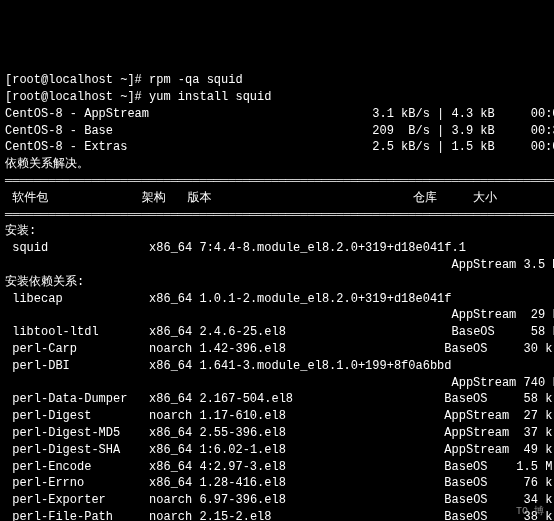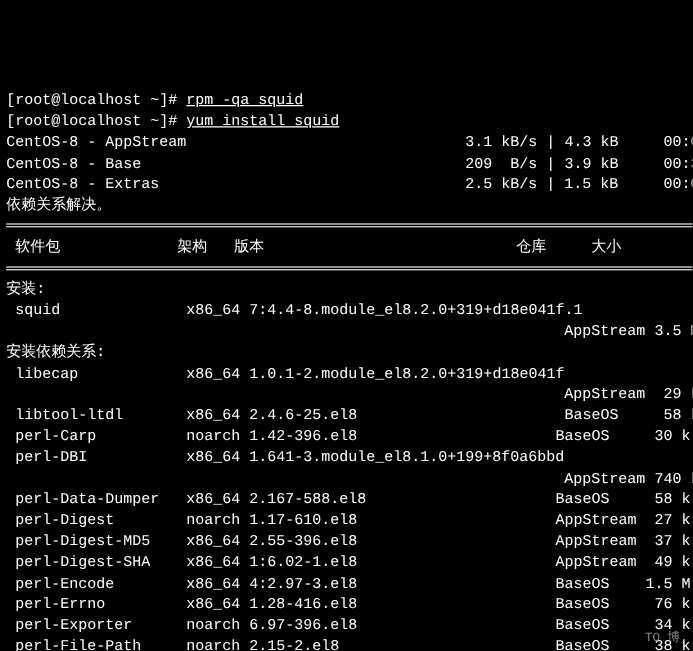--- a/index.html
+++ b/index.html
@@ -6,21 +6,20 @@
       background: #000;
       color: #fff;
       font-family: "Courier New", monospace;
       font-size: 12px;
       margin: 0;
       padding: 5px;
       white-space: pre;
       line-height: 1.4;
     }
     .underline {
-      text-decoration: underline;
     }
     .watermark {
       position: fixed;
       bottom: 2px;
       right: 10px;
       color: #888;
       font-size: 10px;
     }
   </style>
 </head>
@@ -40,21 +39,21 @@
 <span>安装:</span>
  <span>squid</span>              <span>x86_64</span> <span>7:4.4-8.module_el8.2.0+319+d18e041f.1</span>
                                                               <span>AppStream</span> <span>3.5 M</span>
 <span>安装依赖关系:</span>
  <span>libecap</span>            <span>x86_64</span> <span>1.0.1-2.module_el8.2.0+319+d18e041f</span>
                                                               <span>AppStream</span>  <span>29 k</span>
 <span> <span>libtool-ltdl</span>       <span>x86_64</span> <span>2.4.6-25.el8</span>                       <span>BaseOS</span>     <span>58 k</span></span>
 <span> <span>perl-Carp</span>          <span>noarch</span> <span>1.42-396.el8</span>                      <span>BaseOS</span>     <span>30 k</span></span>
 <span> <span>perl-DBI</span>           <span>x86_64</span> <span>1.641-3.module_el8.1.0+199+8f0a6bbd</span></span>
 <span>                                                              <span>AppStream</span> <span>740 k</span></span>
-<span> <span>perl-Data-Dumper</span>   <span>x86_64</span> <span>2.167-588.el8</span>                     <span>BaseOS</span>     <span>58 k</span></span>
+<span> <span>perl-Data-Dumper</span>   <span>x86_64</span> <span>2.167-504.el8</span>                     <span>BaseOS</span>     <span>58 k</span></span>
 <span> <span>perl-Digest</span>        <span>noarch</span> <span>1.17-610.el8</span>                      <span>AppStream</span>  <span>27 k</span></span>
 <span> <span>perl-Digest-MD5</span>    <span>x86_64</span> <span>2.55-396.el8</span>                      <span>AppStream</span>  <span>37 k</span></span>
 <span> <span>perl-Digest-SHA</span>    <span>x86_64</span> <span>1:6.02-1.el8</span>                      <span>AppStream</span>  <span>49 k</span></span>
 <span> <span>perl-Encode</span>        <span>x86_64</span> <span>4:2.97-3.el8</span>                      <span>BaseOS</span>    <span>1.5 M</span></span>
 <span> <span>perl-Errno</span>         <span>x86_64</span> <span>1.28-416.el8</span>                      <span>BaseOS</span>     <span>76 k</span></span>
 <span> <span>perl-Exporter</span>      <span>noarch</span> <span>6.97-396.el8</span>                      <span>BaseOS</span>     <span>34 k</span></span>
 <span> <span>perl-File-Path</span>     <span>noarch</span> <span>2.15-2.el8</span>                        <span>BaseOS</span>     <span>38 k</span></span>
 
 
 

